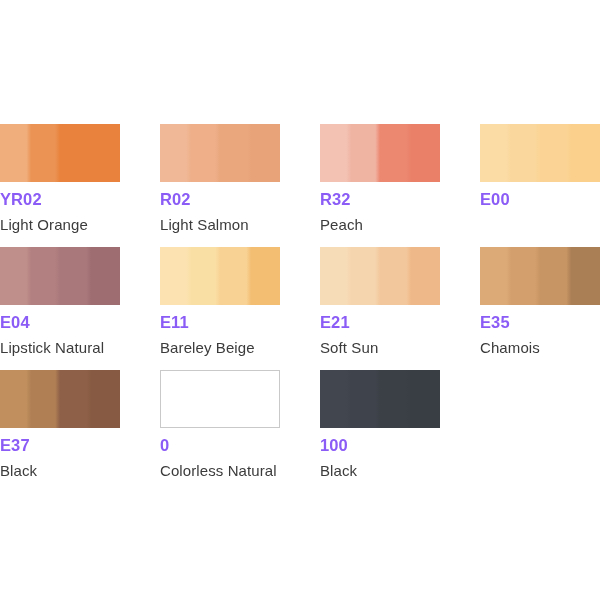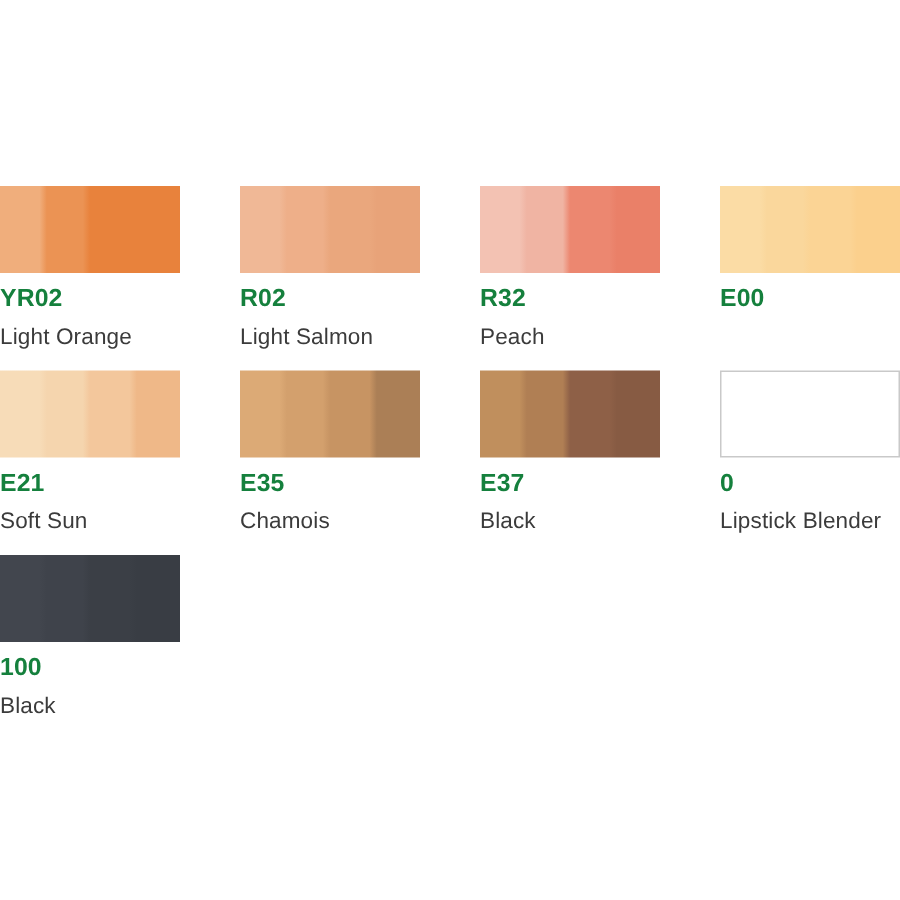--- a/index.html
+++ b/index.html
@@ -39,21 +39,21 @@
     display: block;
   }
   .swatch-chip.outlined {
     box-sizing: border-box;
     border: 1px solid #c9c9c9;
     background: #ffffff;
   }
   .swatch-code {
     font-size: 16.5px;
     font-weight: bold;
-    color: #15803d;
+    color: #8b5cf6;
     line-height: 1;
     margin-top: 9px;
     letter-spacing: 0.1px;
   }
   .swatch-name {
     font-size: 15px;
     font-weight: normal;
     color: #3b3b3b;
     line-height: 1;
     margin-top: 9px;
@@ -79,38 +79,48 @@
       <div class="swatch-cell">
         <div class="swatch-chip" style="background: linear-gradient(to right, rgb(243, 194, 179) 0%, rgb(243, 194, 179) 22%, rgb(240, 180, 163) 26%, rgb(240, 180, 163) 46%, rgb(236, 135, 112) 50%, rgb(236, 135, 112) 72%, rgb(234, 128, 104) 76%, rgb(234, 128, 104) 100%);"></div>
         <div class="swatch-code">R32</div>
         <div class="swatch-name">Peach</div>
       </div>
       <div class="swatch-cell">
         <div class="swatch-chip" style="background: linear-gradient(to right, rgb(251, 220, 165) 0%, rgb(251, 220, 165) 22%, rgb(250, 215, 156) 26%, rgb(250, 215, 156) 46%, rgb(251, 212, 149) 50%, rgb(251, 212, 149) 72%, rgb(251, 208, 141) 76%, rgb(251, 208, 141) 100%);"></div>
         <div class="swatch-code">E00</div>
       </div>
       <div class="swatch-cell">
+        <div class="swatch-chip" style="background: linear-gradient(to right, rgb(191, 143, 139) 0%, rgb(191, 143, 139) 22%, rgb(178, 128, 128) 26%, rgb(178, 128, 128) 46%, rgb(169, 120, 123) 50%, rgb(169, 120, 123) 72%, rgb(158, 109, 114) 76%, rgb(158, 109, 114) 100%);"></div>
+        <div class="swatch-code">E04</div>
+        <div class="swatch-name">Lipstick Natural</div>
+      </div>
+      <div class="swatch-cell">
+        <div class="swatch-chip" style="background: linear-gradient(to right, rgb(251, 226, 176) 0%, rgb(251, 226, 176) 22%, rgb(250, 223, 165) 26%, rgb(250, 223, 165) 46%, rgb(248, 210, 148) 50%, rgb(248, 210, 148) 72%, rgb(243, 189, 114) 76%, rgb(243, 189, 114) 100%);"></div>
+        <div class="swatch-code">E11</div>
+        <div class="swatch-name">Bareley Beige</div>
+      </div>
+      <div class="swatch-cell">
         <div class="swatch-chip" style="background: linear-gradient(to right, rgb(247, 220, 184) 0%, rgb(247, 220, 184) 22%, rgb(245, 213, 174) 26%, rgb(245, 213, 174) 46%, rgb(243, 199, 156) 50%, rgb(243, 199, 156) 72%, rgb(239, 184, 136) 76%, rgb(239, 184, 136) 100%);"></div>
         <div class="swatch-code">E21</div>
         <div class="swatch-name">Soft Sun</div>
       </div>
       <div class="swatch-cell">
         <div class="swatch-chip" style="background: linear-gradient(to right, rgb(220, 170, 118) 0%, rgb(220, 170, 118) 22%, rgb(211, 160, 109) 26%, rgb(211, 160, 109) 46%, rgb(199, 148, 99) 50%, rgb(199, 148, 99) 72%, rgb(171, 127, 86) 76%, rgb(171, 127, 86) 100%);"></div>
         <div class="swatch-code">E35</div>
         <div class="swatch-name">Chamois</div>
       </div>
       <div class="swatch-cell">
         <div class="swatch-chip" style="background: linear-gradient(to right, rgb(192, 143, 93) 0%, rgb(192, 143, 93) 22%, rgb(176, 127, 84) 26%, rgb(176, 127, 84) 46%, rgb(142, 96, 71) 50%, rgb(142, 96, 71) 72%, rgb(135, 91, 67) 76%, rgb(135, 91, 67) 100%);"></div>
         <div class="swatch-code">E37</div>
         <div class="swatch-name">Black</div>
       </div>
       <div class="swatch-cell">
         <div class="swatch-chip outlined" style="border-color: rgb(201, 201, 201);"></div>
         <div class="swatch-code">0</div>
-        <div class="swatch-name">Lipstick Blender</div>
+        <div class="swatch-name">Colorless Natural</div>
       </div>
       <div class="swatch-cell">
         <div class="swatch-chip" style="background: linear-gradient(to right, rgb(66, 70, 78) 0%, rgb(66, 70, 78) 22%, rgb(63, 67, 75) 26%, rgb(63, 67, 75) 46%, rgb(59, 63, 70) 50%, rgb(59, 63, 70) 72%, rgb(57, 61, 68) 76%, rgb(57, 61, 68) 100%);"></div>
         <div class="swatch-code">100</div>
         <div class="swatch-name">Black</div>
       </div>
     </div>
 </div>
 
 </body></html>

